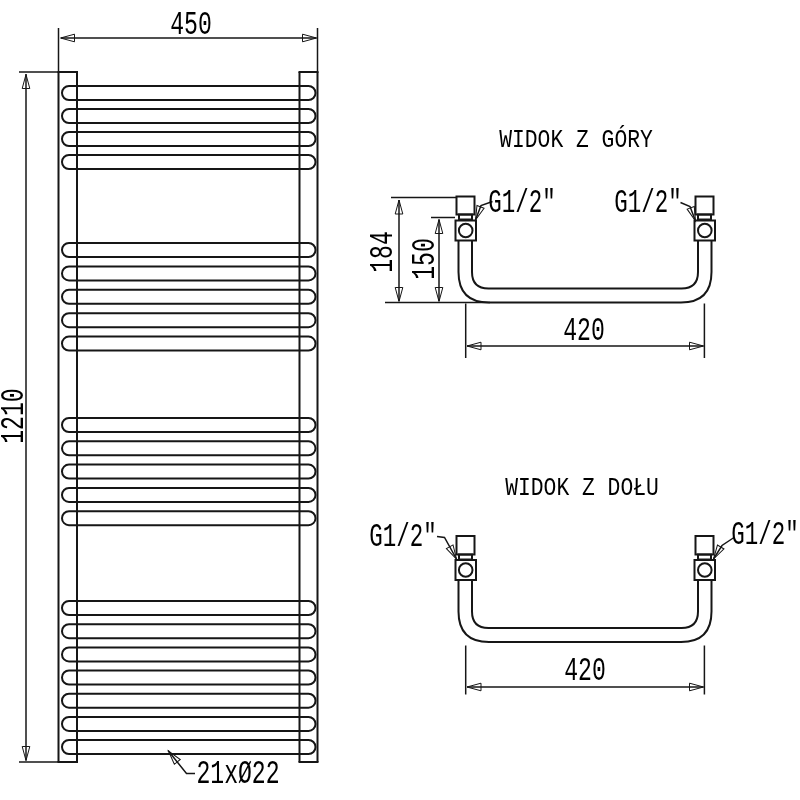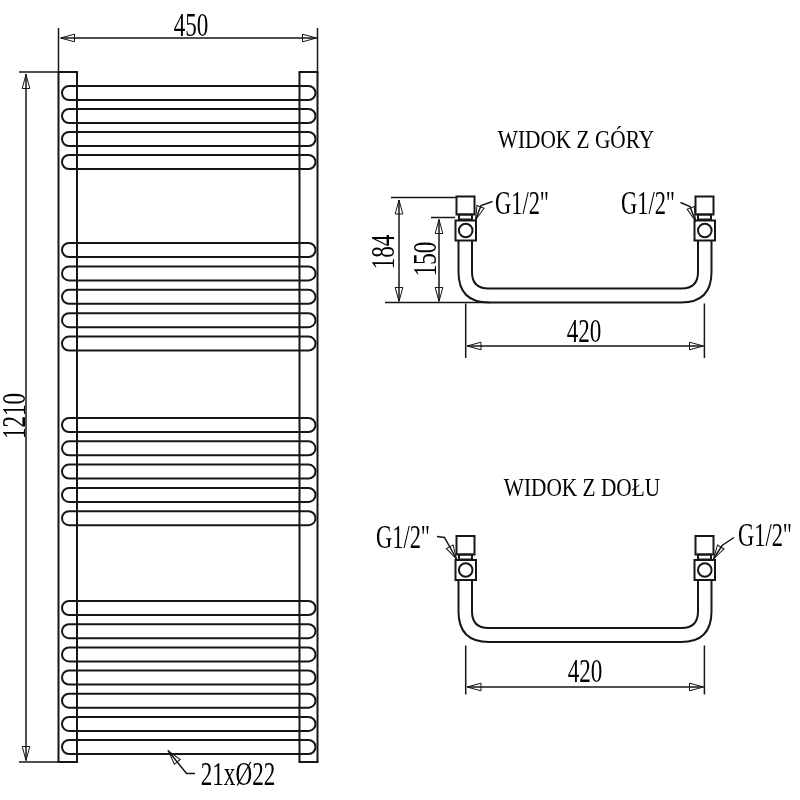--- a/index.html
+++ b/index.html
@@ -1,17 +1,17 @@
 <!DOCTYPE html>
 <html style="--line: #161616; --bg: #ffffff;"><head>
 <meta charset="utf-8">
 <style>
   html,body{margin:0;padding:0;background:#fff;}
   .canvas{position:relative;width:800px;height:800px;background:var(--bg,#fff);overflow:hidden;
-          font-family:Liberation Serif, serif;}
+          font-family:Liberation Mono, monospace;}
   svg{position:absolute;left:0;top:0;}
   .lines path,.lines line,.lines rect,.lines circle{stroke:var(--line,#161616);fill:none;}
   .obj{stroke-width:2px;}
   .thin{stroke-width:1.5px;}
   .bar{fill:#fff;stroke-width:2px;}
   .ah{fill:var(--line,#161616);stroke:none;}
   .lbl{position:absolute;white-space:nowrap;color:#000;line-height:1;}
   .num{font-size:34px;transform:translate(-50%,-50%) scaleX(0.68);}
   .num.rot{transform:translate(-50%,-50%) rotate(-90deg) scaleX(0.68);}
   .glabel{font-size:34px;transform:translate(-50%,-50%) scaleX(0.66);}

